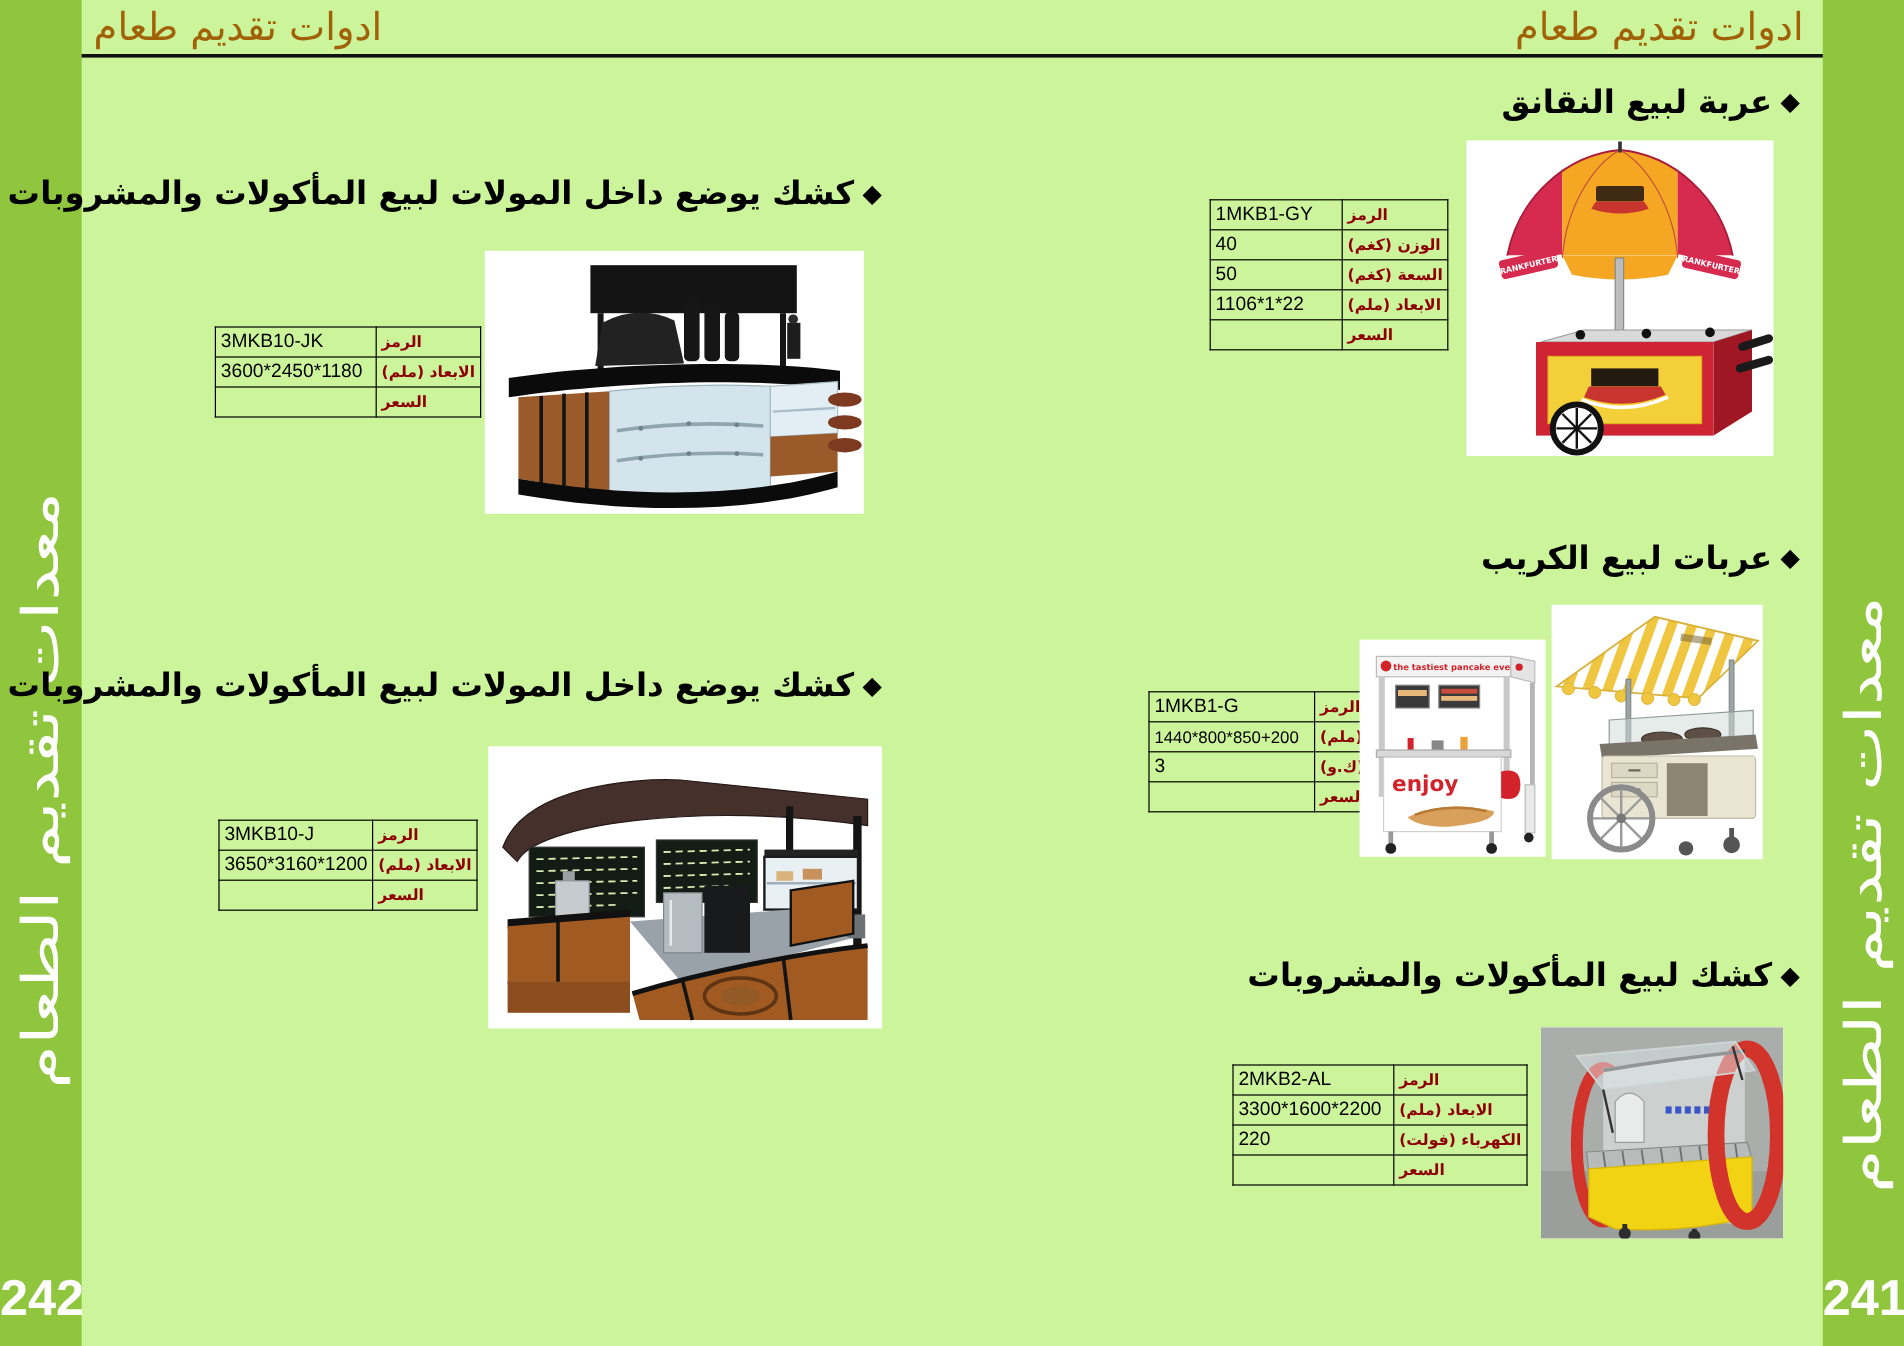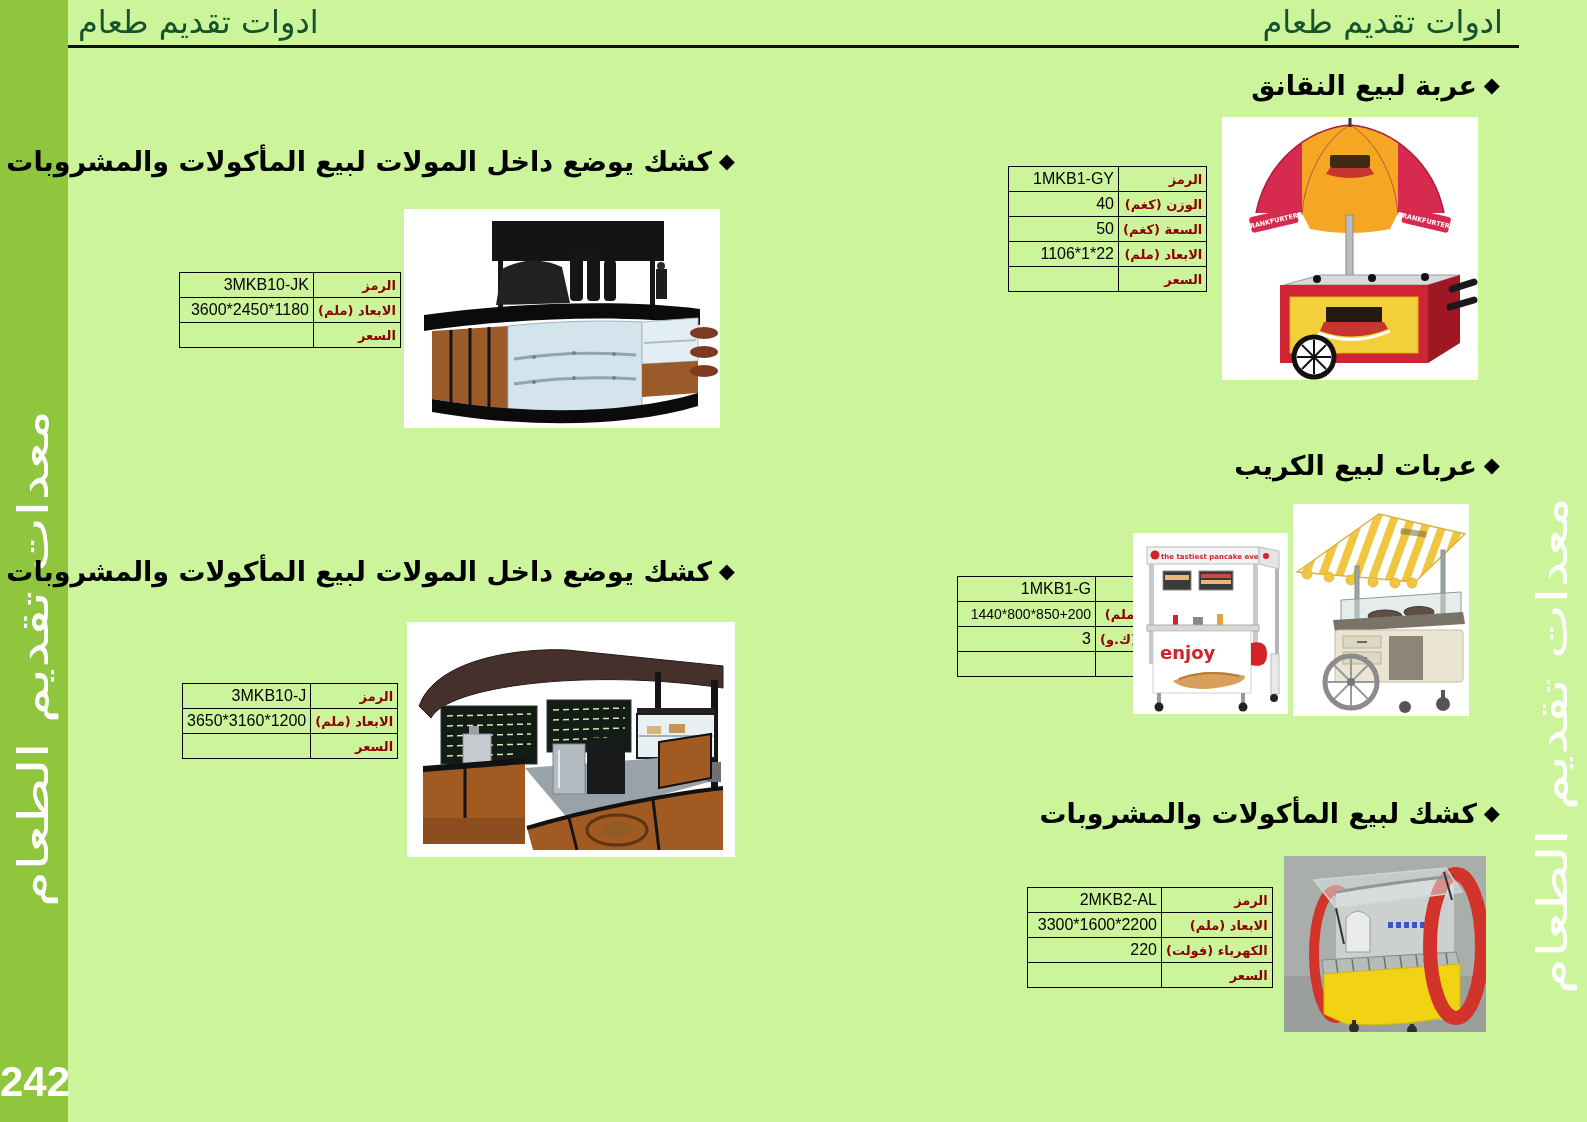--- a/index.html
+++ b/index.html
@@ -6,40 +6,43 @@
   .sheet{position:relative;width:1587px;height:1122px;overflow:hidden;
          background:var(--page_bg,#ccf59b);font-family:"DejaVu Sans",sans-serif;}
   .strip{position:absolute;top:0;height:100%;width:68px;background:var(--strip,#8fc63d);}
   .strip.left{left:0}.strip.right{right:0}
   .vanchor{position:absolute;width:0;height:0;display:flex;align-items:center;justify-content:center;}
   .vtext{white-space:nowrap;color:#fff;font-size:42px;letter-spacing:1px;}
   .vtext.l{transform:rotate(-90deg) scaleX(1.4);}
   .vtext.r{transform:rotate(-90deg) scaleX(1.4);}
   .pagenum{position:absolute;bottom:16px;width:68px;text-align:center;color:#fff;
            font-family:"Liberation Sans",sans-serif;font-weight:bold;font-size:42px;}
-  .toptitle{position:absolute;top:3px;font-size:32px;color:#14532d;direction:rtl;white-space:nowrap;}
+  .toptitle{position:absolute;top:3px;font-size:32px;color:#a16207;direction:rtl;white-space:nowrap;}
   .top-underline{position:absolute;left:68px;right:68px;top:45px;height:3px;background:#111;}
   .sech{position:absolute;direction:rtl;display:flex;align-items:center;gap:7px;
         font-weight:bold;font-size:27px;color:#000;white-space:nowrap;}
   .diamond{font-size:21px;line-height:1;}
   .spec{position:absolute;border-collapse:collapse;}
-  .spec td{border:1.5px solid #000;height:24px;padding:0 4px;text-align:right;vertical-align:middle;}
+  .spec td{border:1.5px solid #000;height:24px;padding:0 4px;text-align:left;vertical-align:middle;}
   .spec td.val{font-family:"Liberation Sans",sans-serif;font-size:16px;color:#000;direction:ltr;}
   .spec td.val.tight{font-size:14px;}
   .spec td.lbl{font-size:13px;font-weight:bold;color:var(--table_label,#8e0000);direction:rtl;white-space:nowrap;}
   .photo{position:absolute;background:#fff;}
   .photo svg{display:block;width:100%;height:100%;}
 </style>
 </head>
 <body>
 
 <div class="sheet">
 
   <div class="strip left">
     <div class="pagenum">242</div>
+  </div>
+  <div class="strip right">
+    <div class="pagenum" style="right:0">241</div>
   </div>
   <div class="vanchor" style="left:34px;top:658px">
     <div class="vtext l">معدات تقديم الطعام</div>
   </div>
   <div class="vanchor" style="left:1553px;top:745px">
     <div class="vtext r">معدات تقديم الطعام</div>
   </div>
 
   <div class="toptitle" style="left:78px">ادوات تقديم طعام</div>
   <div class="toptitle" style="right:84px">ادوات تقديم طعام</div>

